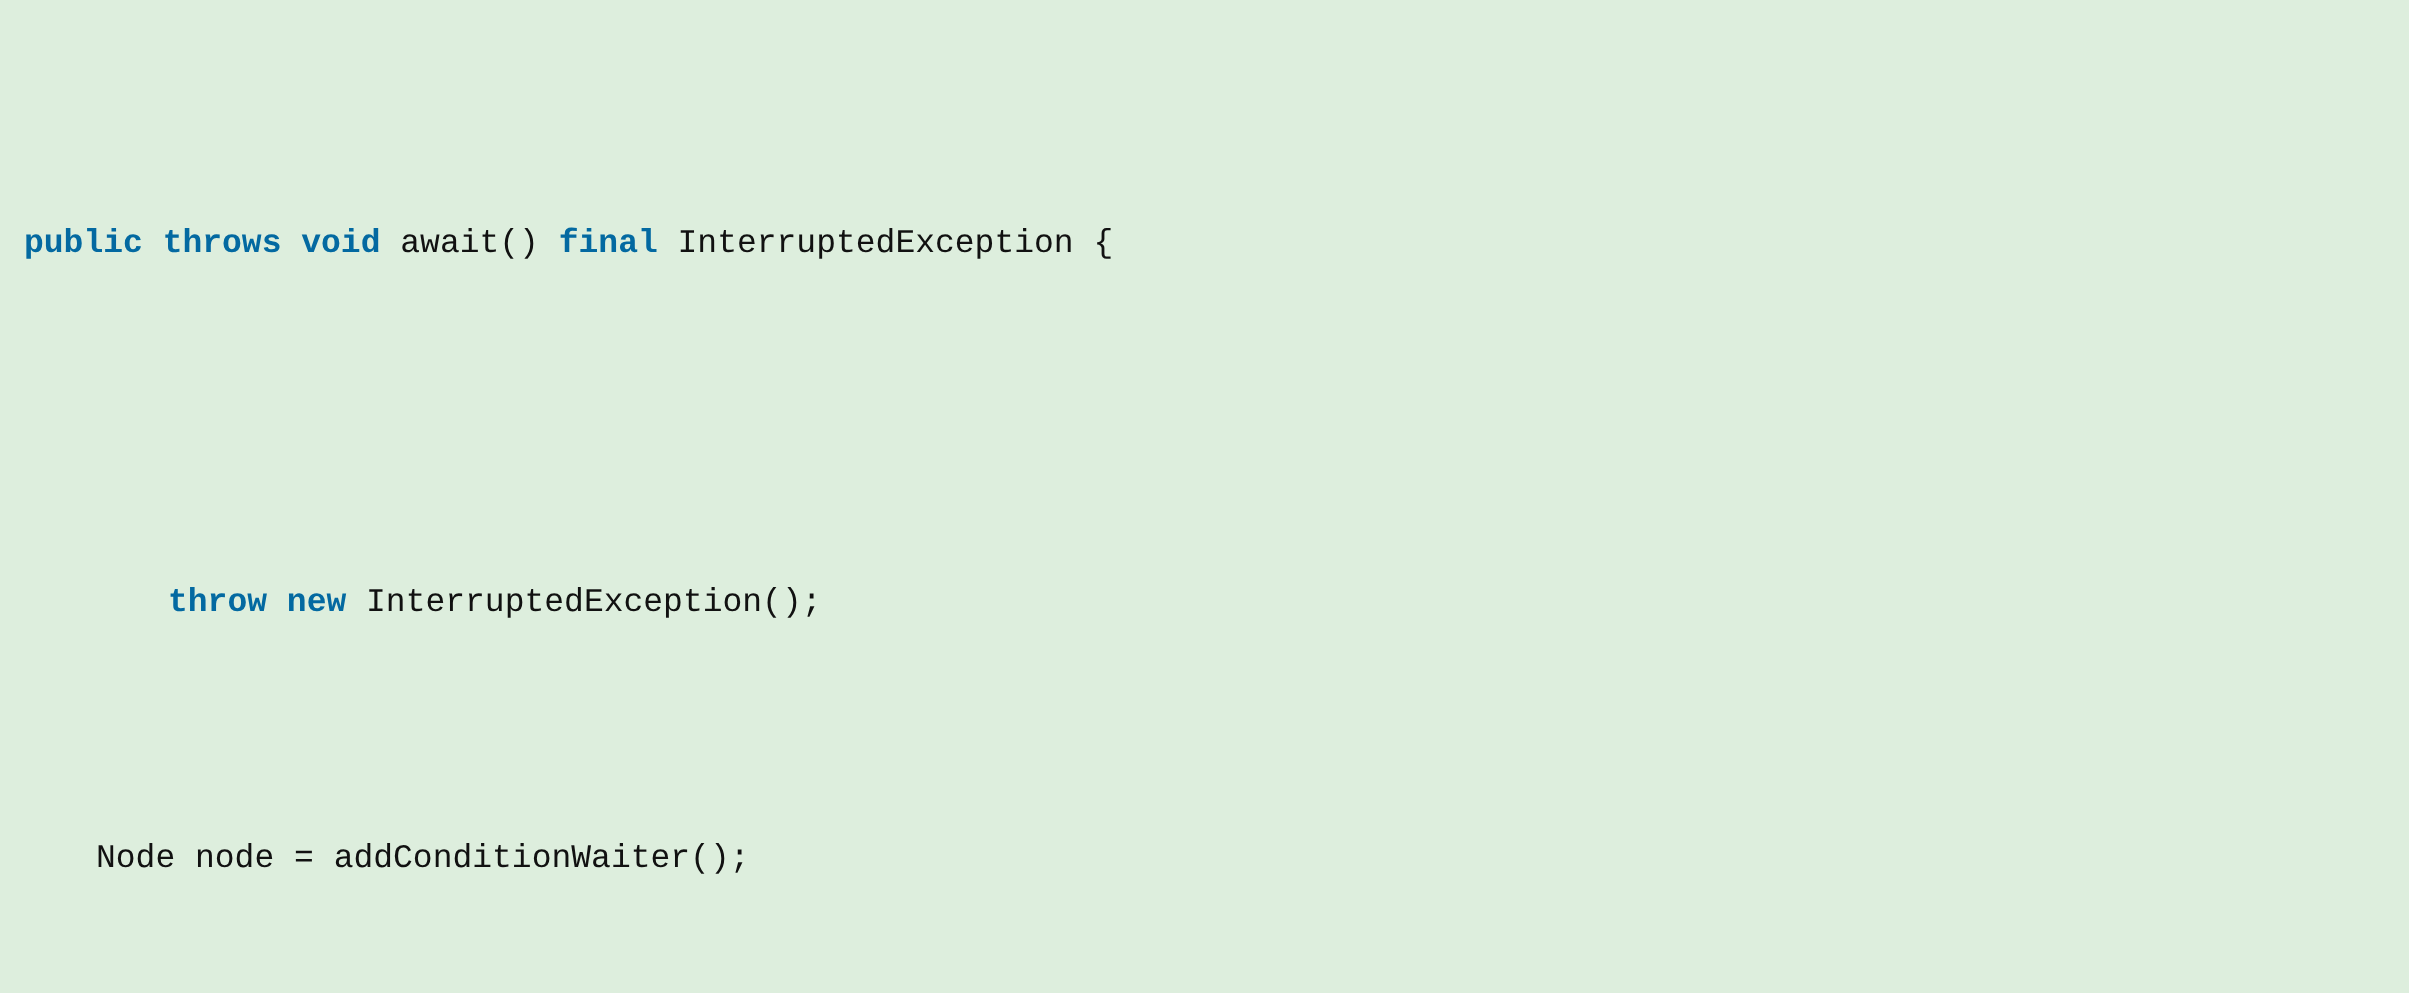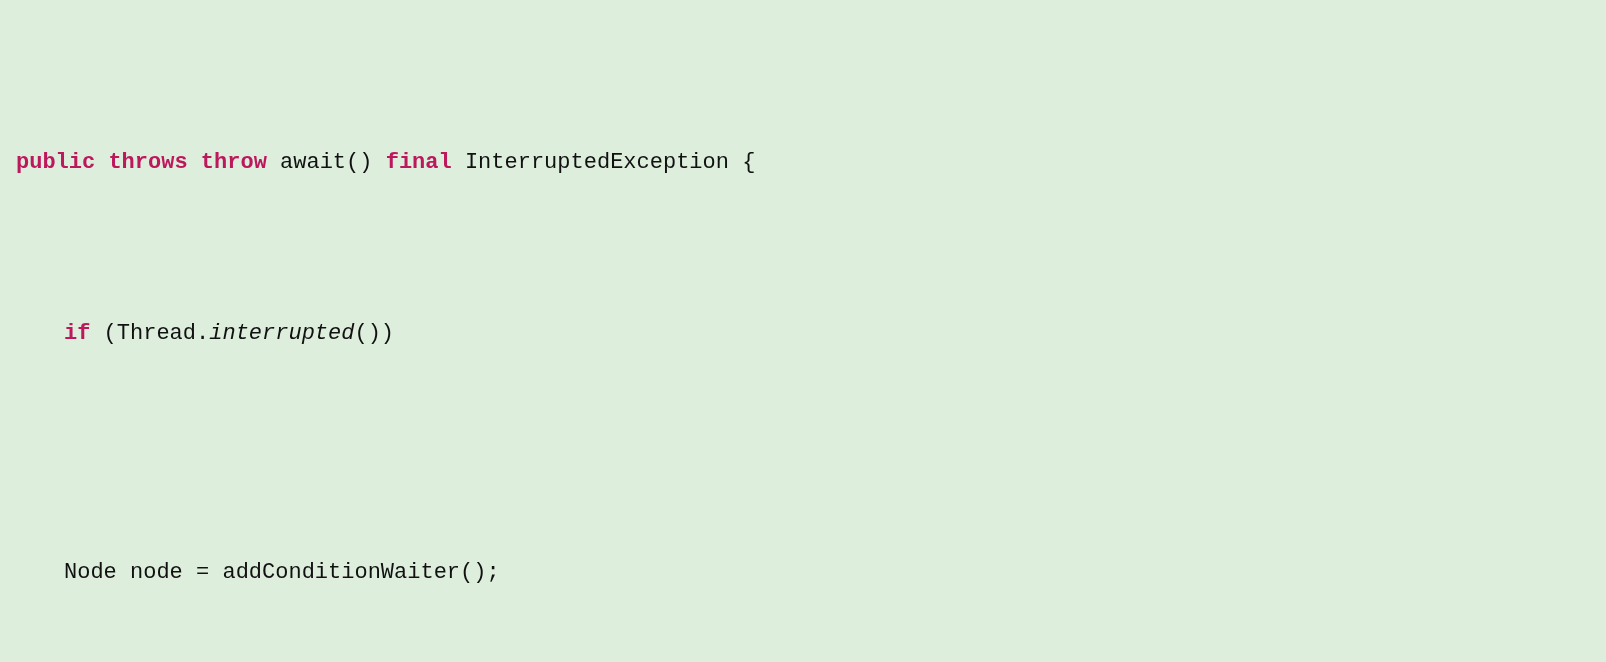--- a/index.html
+++ b/index.html
@@ -20,21 +20,21 @@
     }
 
     .code-block {
       background-color: #ddeedd;
       color: #111;
       white-space: pre;
     }
 
     .kw {
       font-weight: bold;
-      color: #be185d;
+      color: #0369a1;
     }
 
     .method-italic {
       font-style: italic;
       color: #111;
     }
 
     .line {
       display: block;
     }
@@ -45,26 +45,26 @@
     .indent2 {
       padding-left: 96px;
     }
   </style>
 </head>
 <body>
 
 <div class="code-block">
 
   
-  <div class="line"><span class="kw">public</span> <span class="kw">throws</span> <span class="kw">throw</span> await() <span class="kw">final</span> InterruptedException {</div>
+  <div class="line"><span class="kw">public</span> <span class="kw">throws</span> <span class="kw">void</span> await() <span class="kw">final</span> InterruptedException {</div>
 
   
-  <div class="line indent1"><span class="kw">if</span> (Thread.<span class="method-italic">interrupted</span>())</div>
 
   
+  <div class="line indent2"><span class="kw">throw</span> <span class="kw">new</span> InterruptedException();</div>
 
   
   <div class="line indent1">Node node = addConditionWaiter();</div>
 
   
   
 
   
   
 

